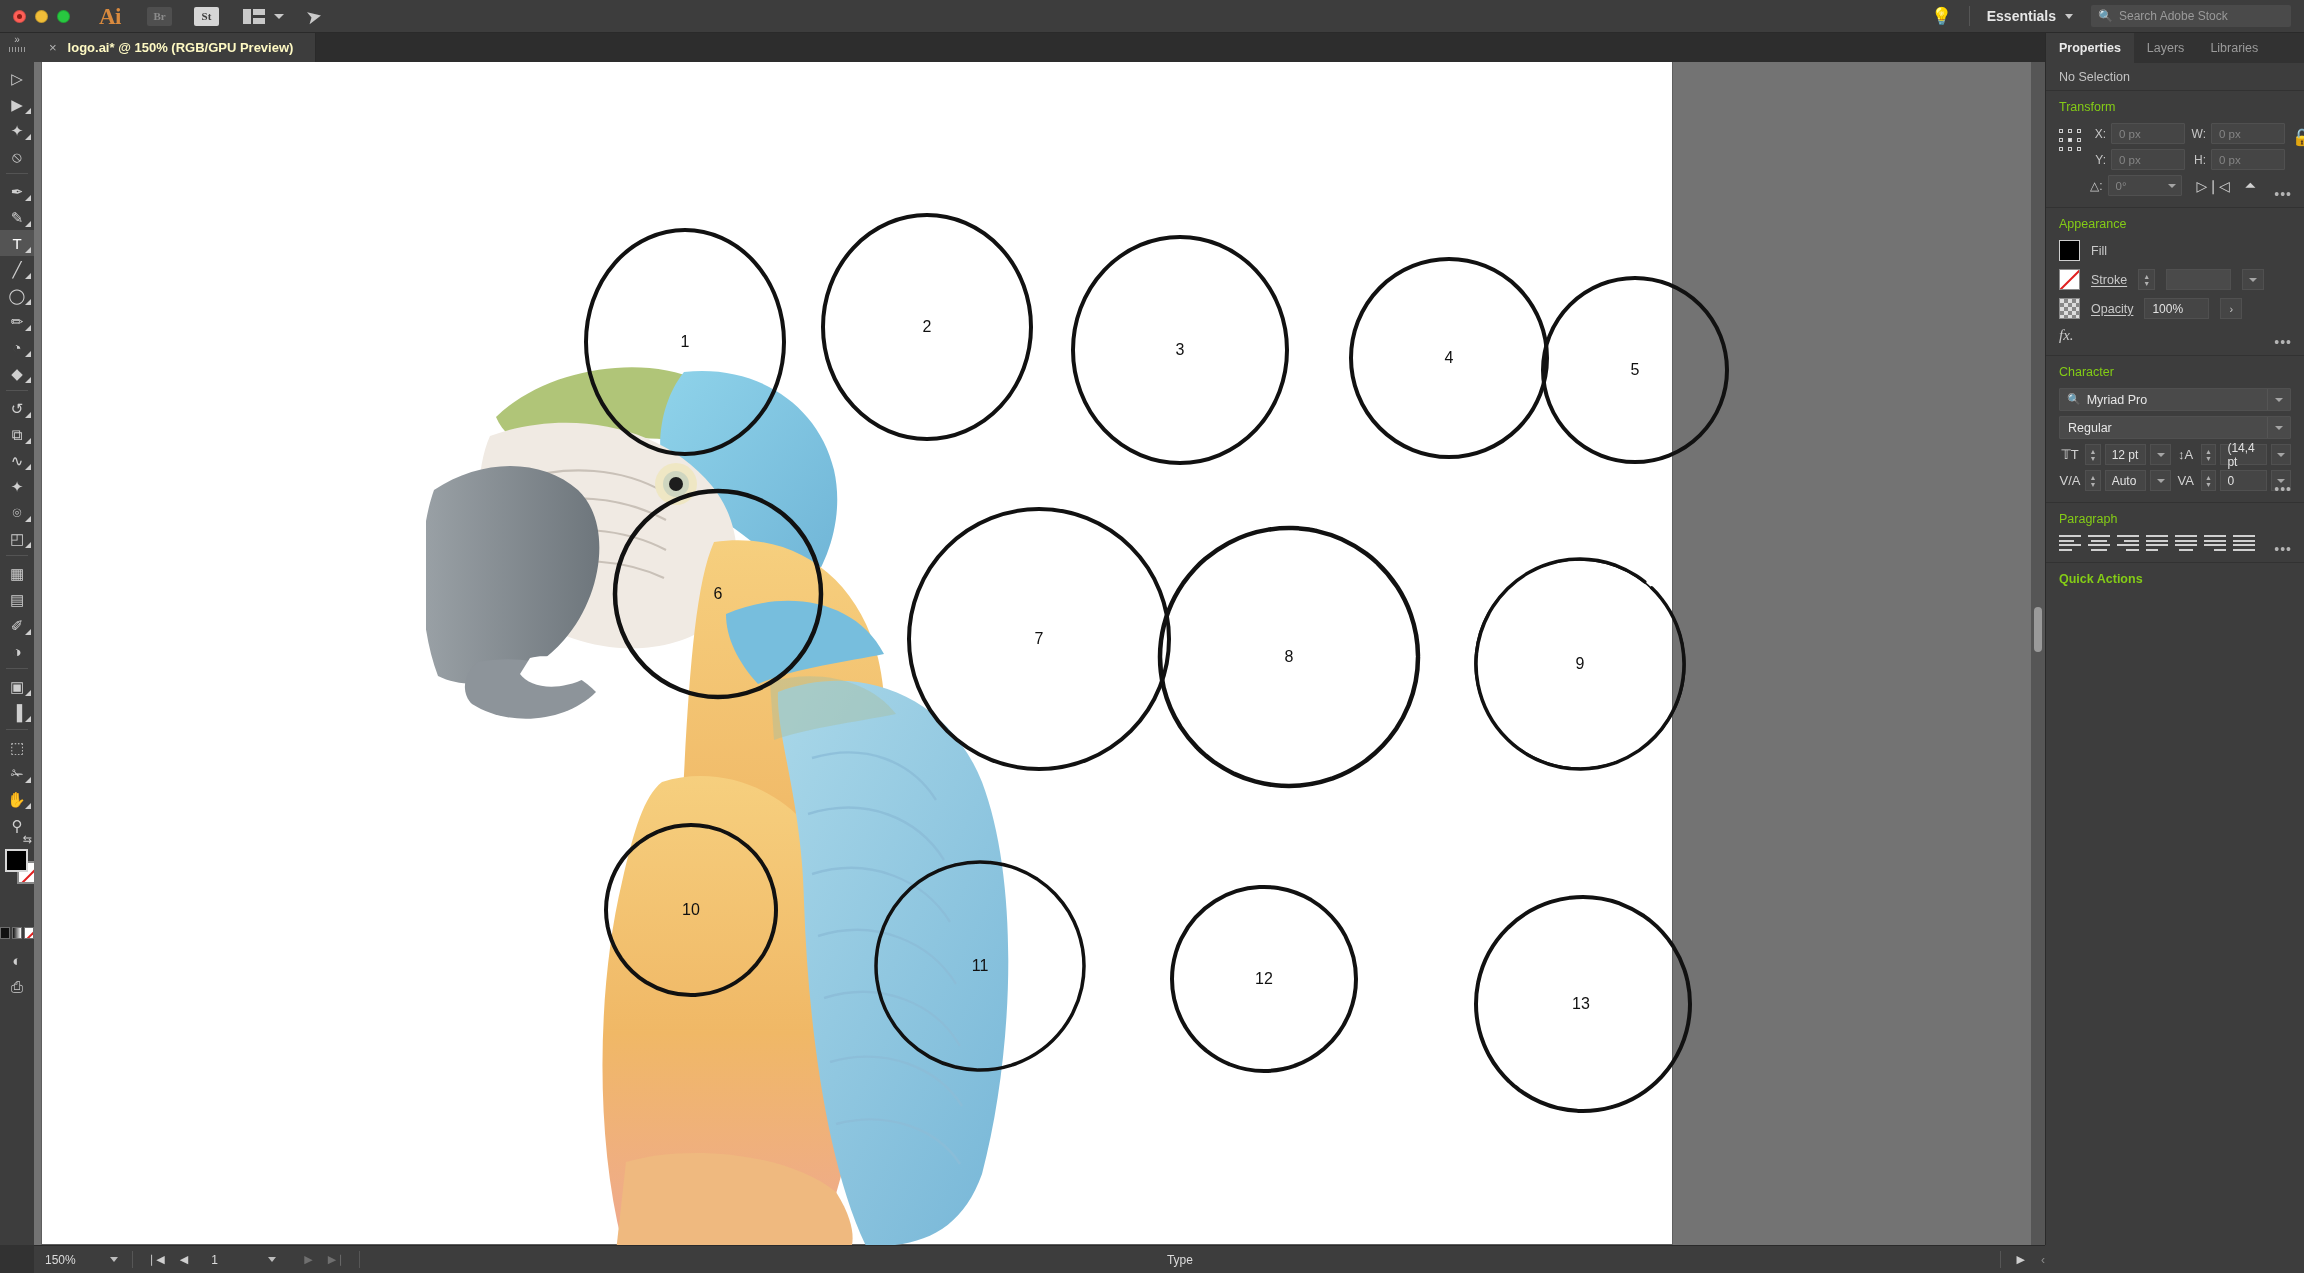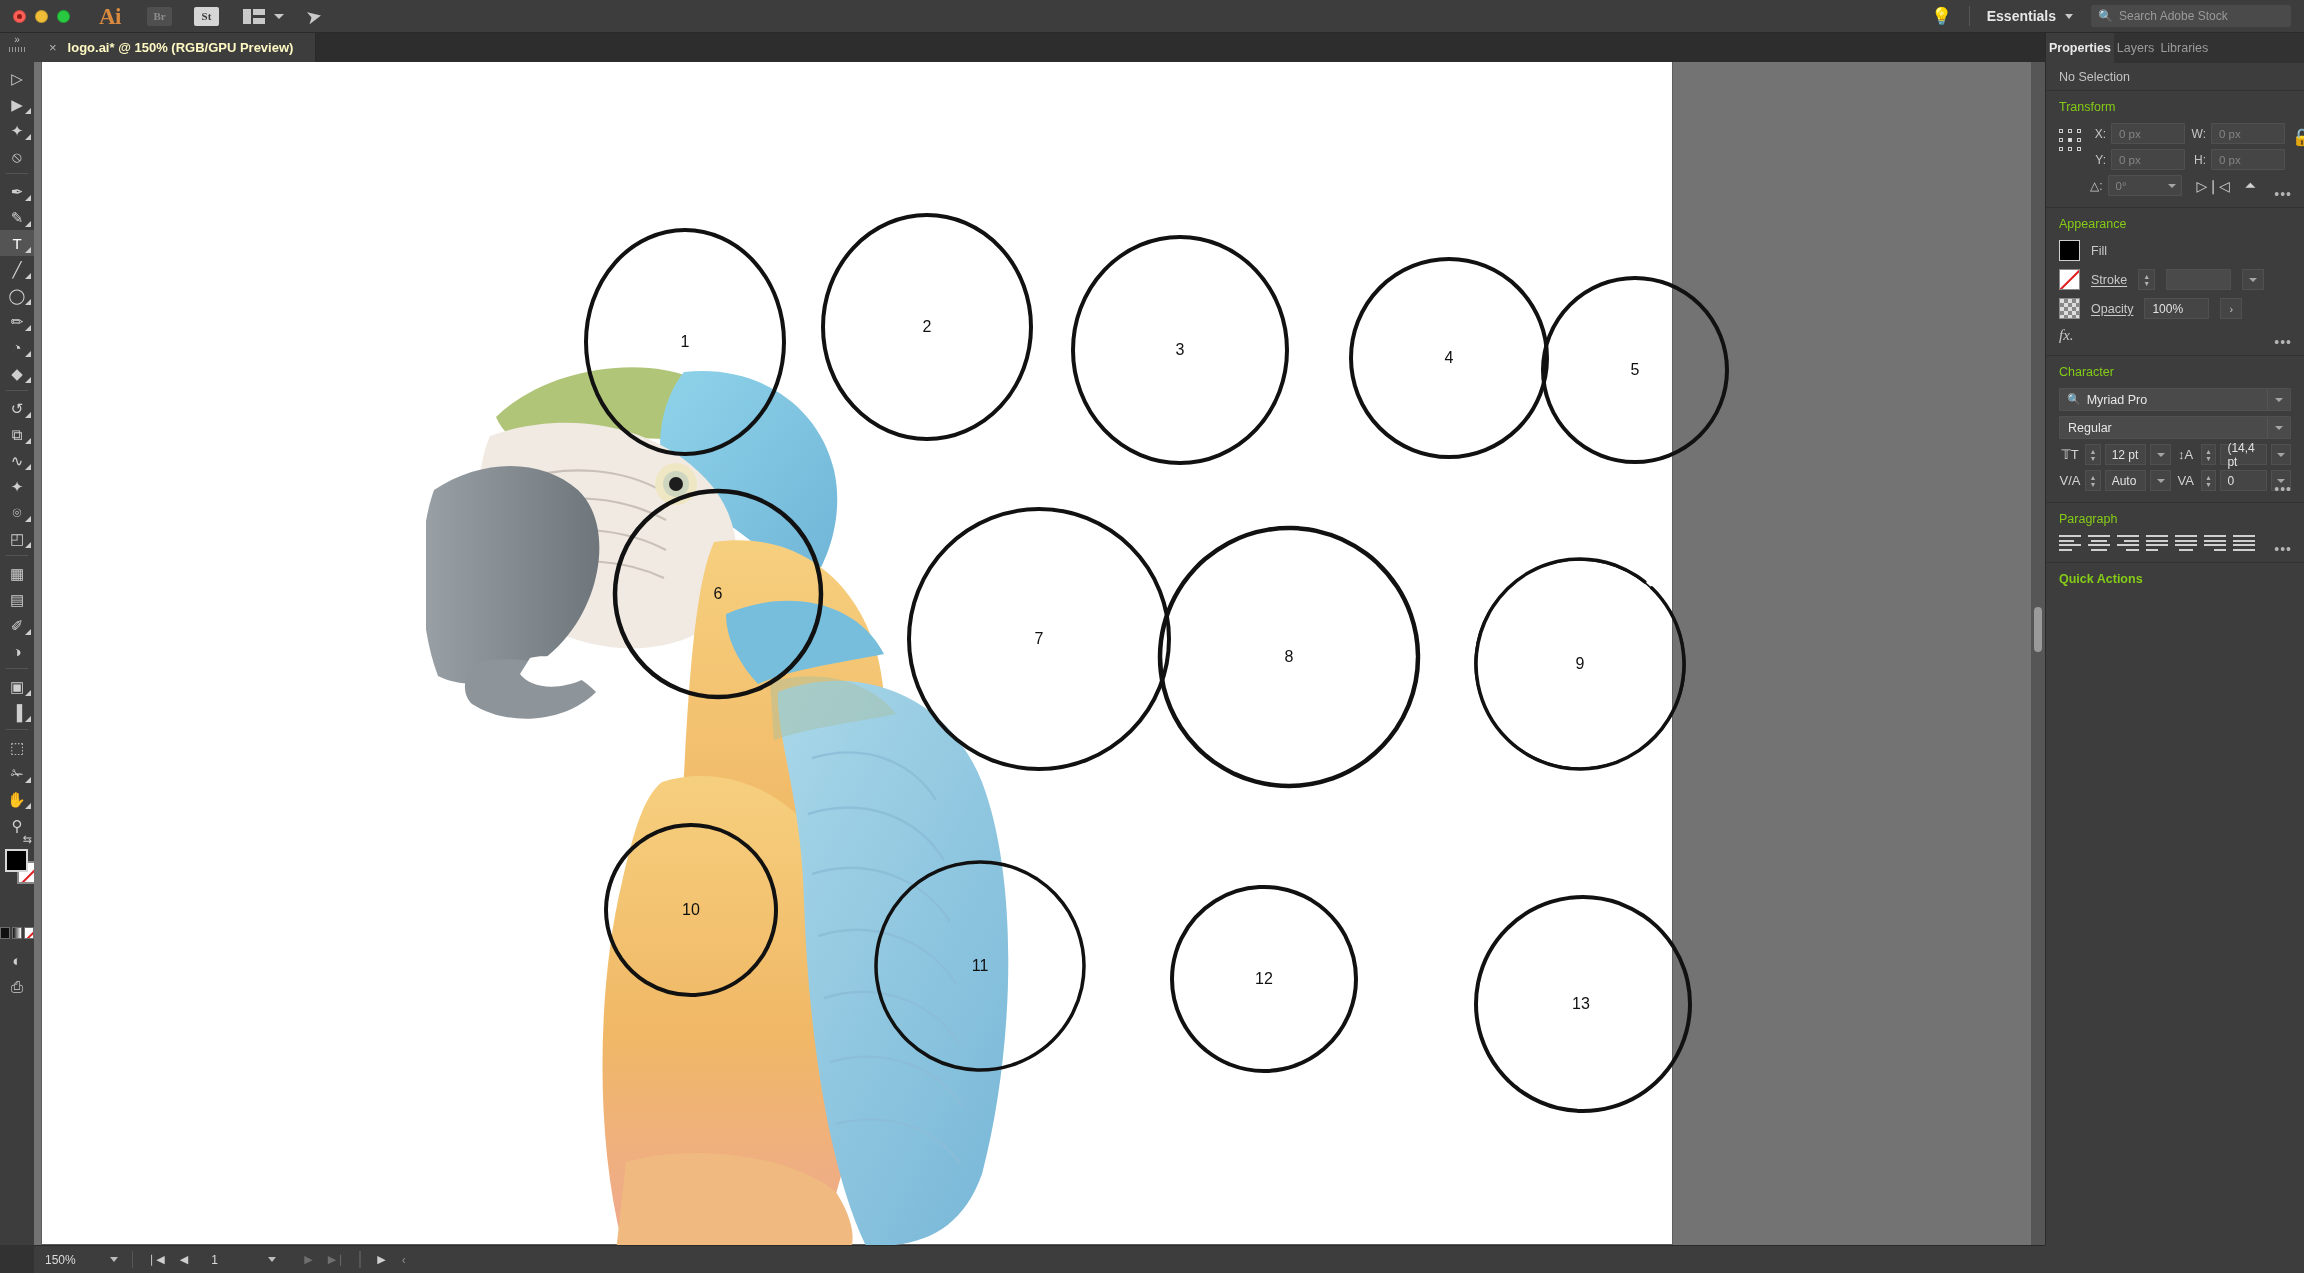--- a/index.html
+++ b/index.html
@@ -132,21 +132,21 @@
     position:absolute; left:3px; top:545px; width:8px; height:45px;
     background:#9a9a9a; border-radius:4px;
   }
 
   
   .rpanel{
     position:absolute; left:2045px; top:33px; width:259px; height:1240px;
     background:#3d3d3d; border-left:1px solid #2a2a2a;
   }
   .ptabs{ display:flex; height:30px; background:#323232; align-items:stretch; }
-  .ptab{ padding:0 3px; display:flex; align-items:center; color:#9b9b9b; font-size:12.5px; }
+  .ptab{ padding:0 13px; display:flex; align-items:center; color:#9b9b9b; font-size:12.5px; }
   .ptab.active{ background:#3d3d3d; color:#eaeaea; font-weight:700; }
   .psub{ height:28px; display:flex; align-items:center; padding-left:13px;
          color:#c3c3c3; font-size:12.5px; border-bottom:1px solid #323232; }
   .psection{ border-bottom:1px solid #323232; padding:9px 13px 11px 13px; position:relative; }
   .ptitle{ color:#84cc16; font-size:12.5px; margin-bottom:9px; }
   .dots3{ position:absolute; right:12px; bottom:6px; color:#b4b4b4; font-size:14px; letter-spacing:1px; line-height:1;}
 
   .xform{ display:flex; align-items:flex-start; gap:7px; }
   .refpt{ width:24px; height:24px; margin-top:6px; position:relative; flex:0 0 auto; }
   .refpt i{ position:absolute; width:4px; height:4px; border:1px solid #d0d0d0; }
@@ -686,19 +686,20 @@
       <span>❘◀</span>
       <span>◀</span>
     </div>
     <div class="sb-page">1</div>
     <div class="sb-chev"></div>
     <div class="sb-nav">
       <span class="dim">▶</span>
       <span class="dim">▶❘</span>
     </div>
     <div class="sb-sep"></div>
+    <div class="sb-type">Type</div>
     <div class="sb-sep"></div>
     <div class="sb-tri">▶</div>
     <div class="sb-lt">‹</div>
   </div>
   <div class="sb-corner"></div>
 
 </div>
 
 </body></html>

